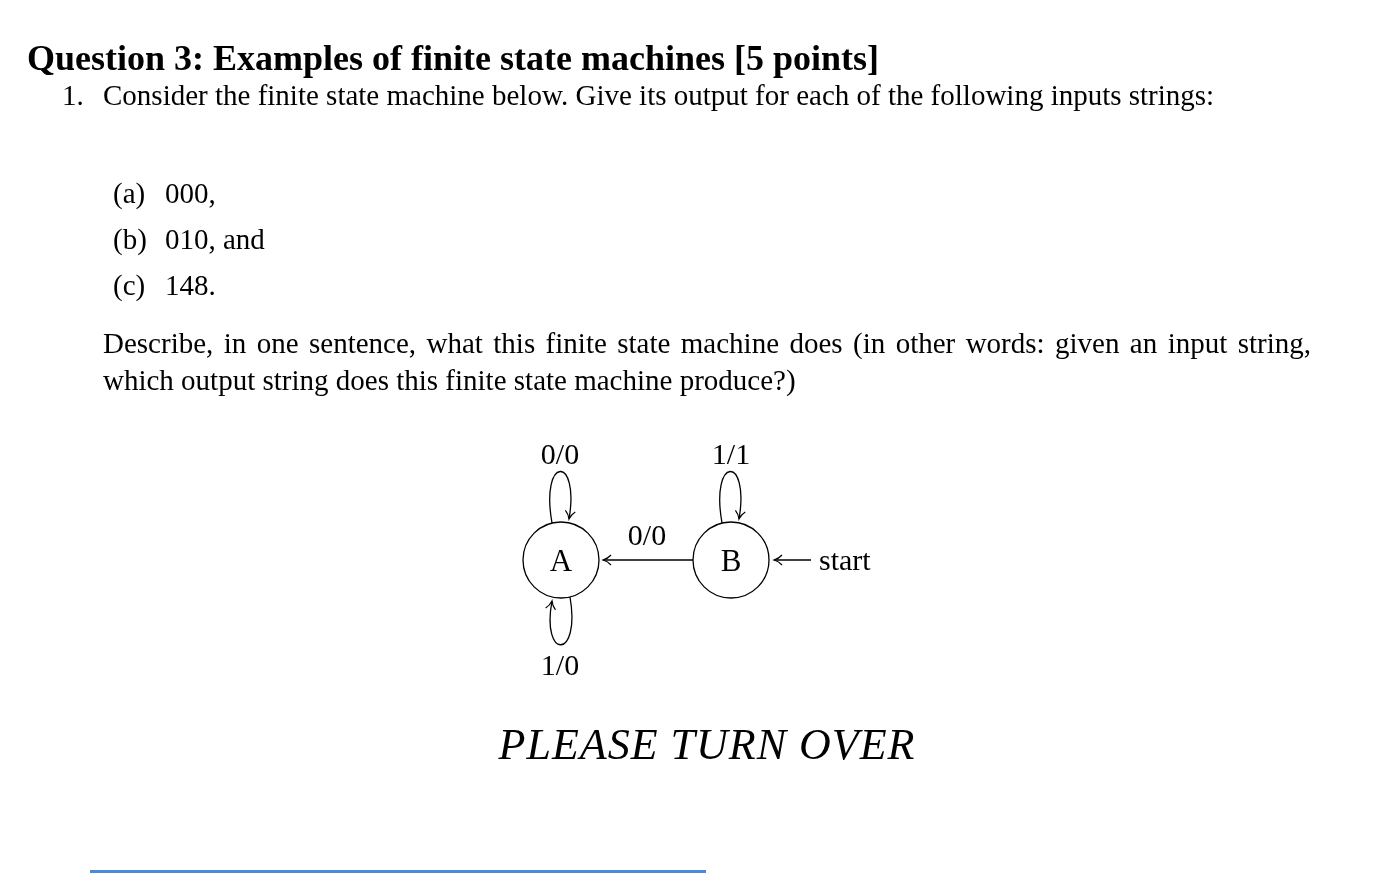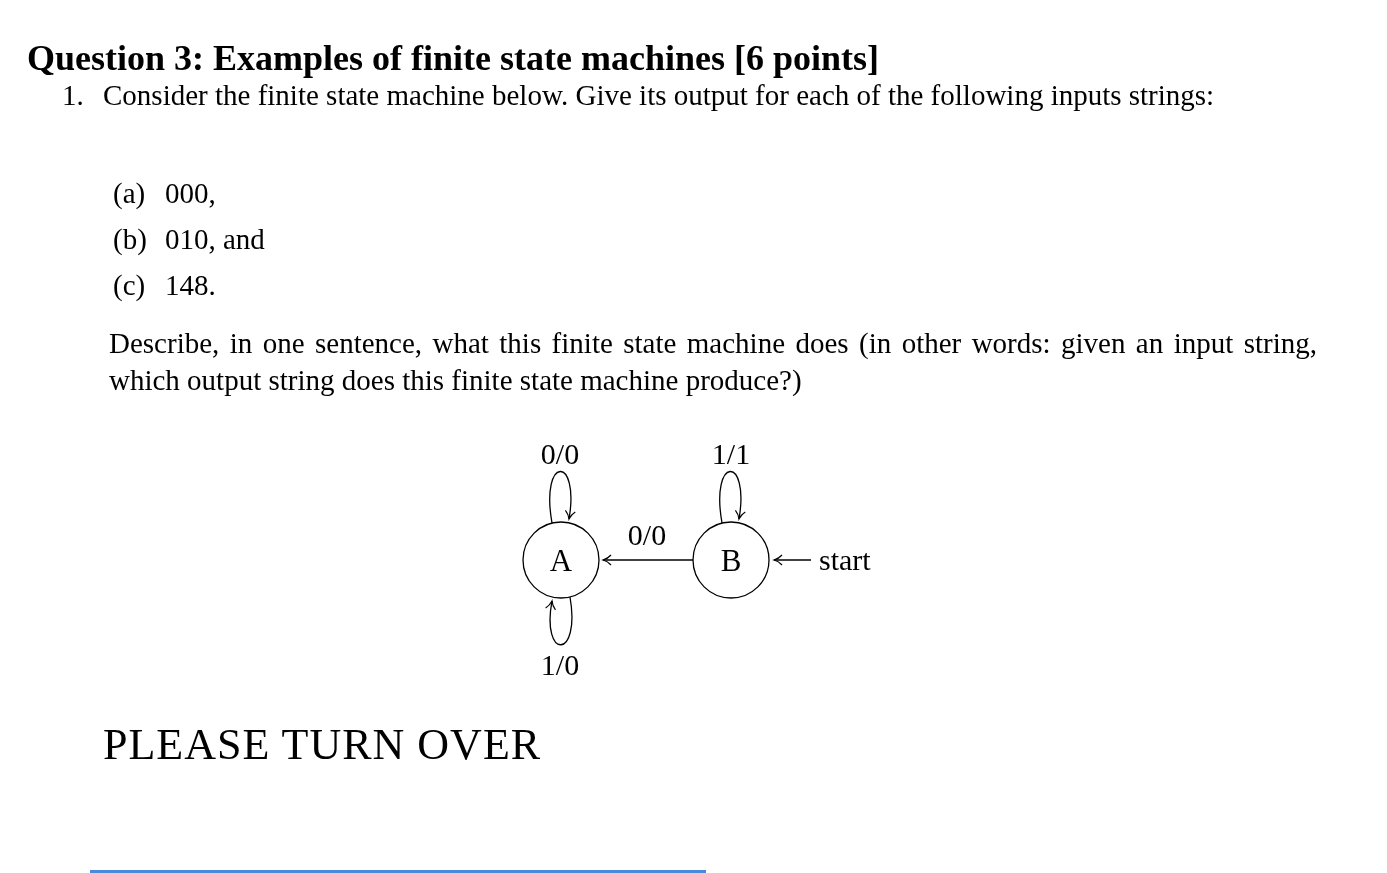--- a/index.html
+++ b/index.html
@@ -46,21 +46,21 @@
   }
   .sub-item {
     display: flex;
     margin-bottom: 9px;
   }
   .sub-label {
     flex: 0 0 52px;
   }
   .describe-par {
     position: absolute;
-    left: 109px;
+    left: 103px;
     top: 325px;
     width: 1208px;
     text-align: justify;
   }
   .fsm-svg {
     position: absolute;
     left: 450px;
     top: 425px;
   }
   .fsm-svg text {
@@ -68,40 +68,41 @@
     fill: #000000;
   }
   .edge-label { font-size: 30px; }
   .state-label { font-size: 31px; }
   .start-label { font-size: 30px; }
   .footer-note {
     position: absolute;
     left: 103px;
     top: 720px;
     width: 1208px;
-    text-align: left;
+    text-align: center;
     font-size: 44px;
     line-height: 50px;
     letter-spacing: 1px;
     white-space: nowrap;
+    font-style: italic;
   }
   .bottom-line {
     position: absolute;
     left: 90px;
     top: 870px;
     width: 616px;
     height: 3px;
   }
 </style>
 </head>
 <body>
 
 <div class="page">
 
-  <h1 class="title">Question 3: Examples of finite state machines [6 points]</h1>
+  <h1 class="title">Question 3: Examples of finite state machines [5 points]</h1>
 
   <div class="enum-row body-text">
     <div class="enum-num">1.</div>
     <div class="enum-body">Consider the finite state machine below. Give its output for each of the following inputs strings:</div>
   </div>
 
   <div class="sublist body-text">
     <div class="sub-item">
       <div class="sub-label">(a)</div>
       <div class="sub-text">000,</div>

